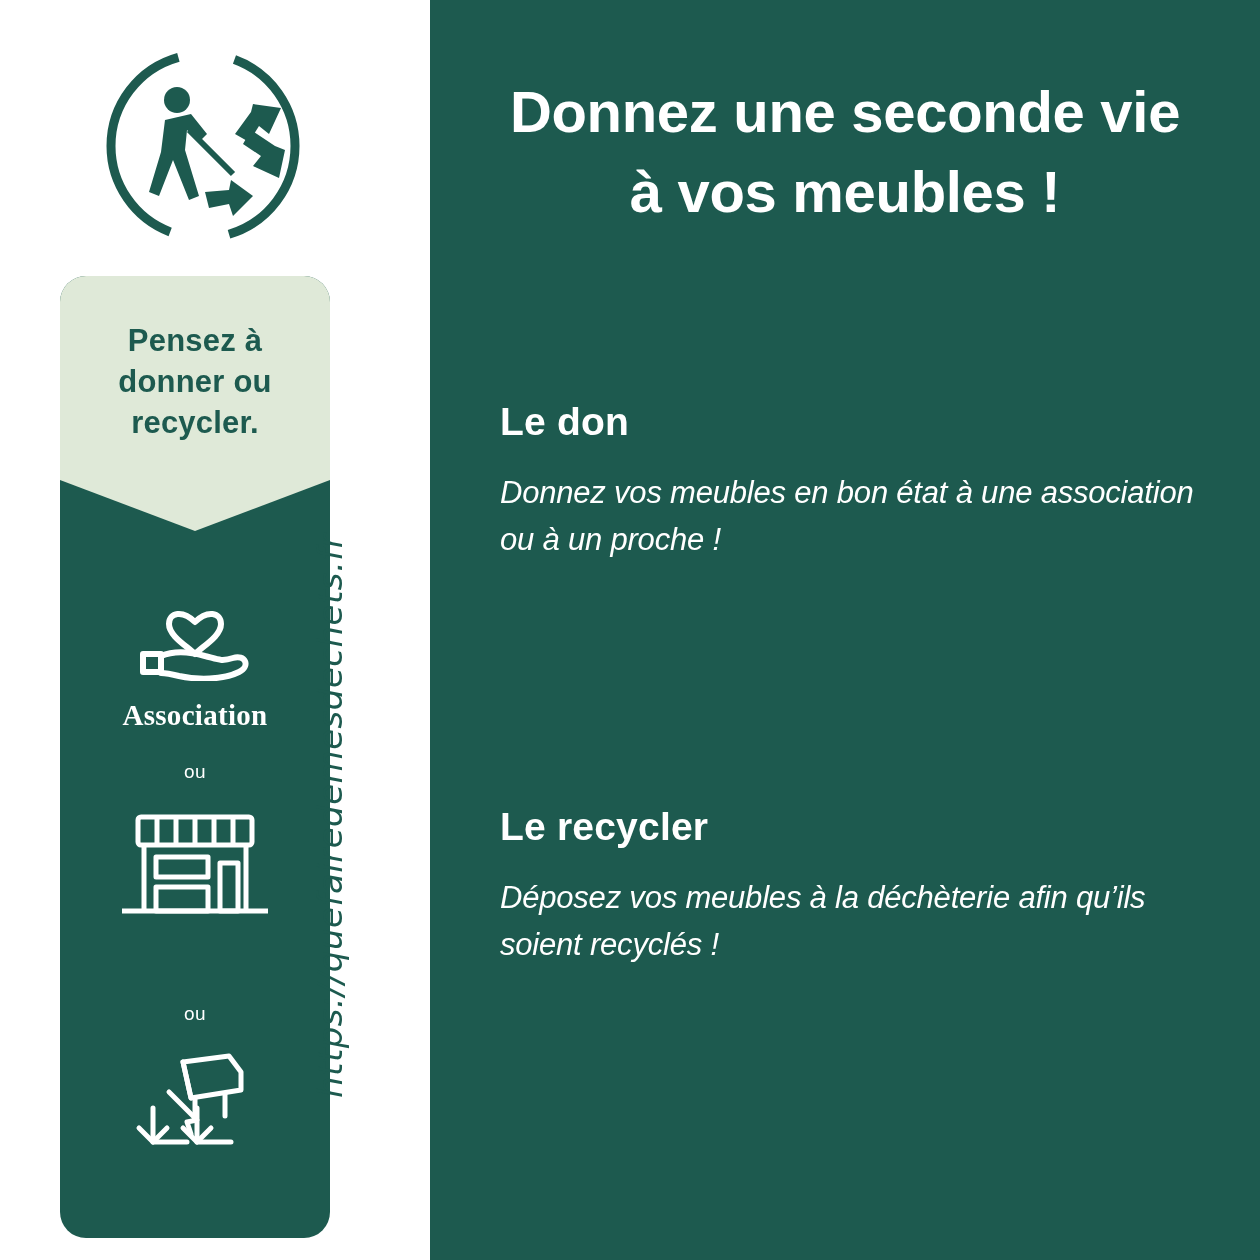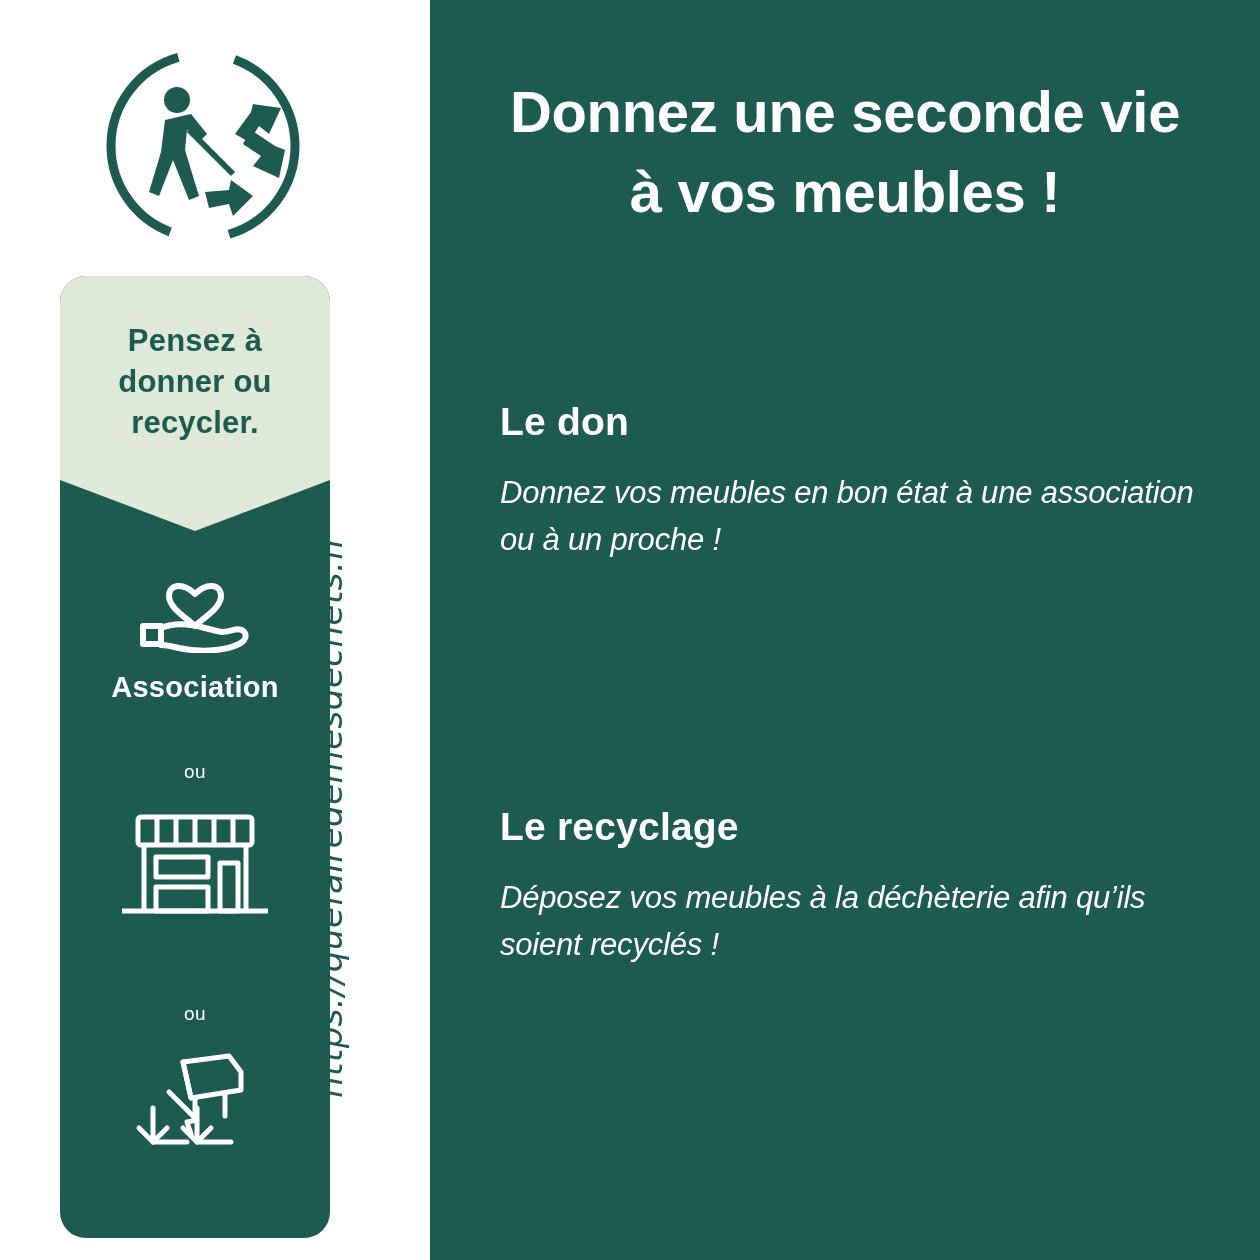--- a/index.html
+++ b/index.html
@@ -188,21 +188,21 @@
       <span>Donnez une seconde vie</span><br>
       <span>à vos meubles !</span>
     </div>
 
     <div class="section" id="section-don">
       <div class="section-title">Le don</div>
       <div class="section-body">Donnez vos meubles en bon état à une association ou à un proche !</div>
     </div>
 
     <div class="section" id="section-recyclage">
-      <div class="section-title">Le recyclage</div>
+      <div class="section-title">Le recycler</div>
       <div class="section-body">Déposez vos meubles à la déchèterie afin qu’ils soient recyclés !</div>
     </div>
   </div>
 
   <div class="left-col">
 
     <div class="logo">
       <svg width="200" height="200" viewBox="0 0 200 200" aria-hidden="true">
         <g fill="none" stroke="#1d5a4f" stroke-width="9">
           <path d="M100 8 a92 92 0 1 0 0 184 a92 92 0 1 0 0 -184" stroke-dasharray="230 60" stroke-dashoffset="-25"></path>
@@ -222,21 +222,21 @@
     <div class="dark-card">
 
       <div class="banner">
         <div class="banner-text">
           <span>Pensez à</span><br>
           <span>donner ou</span><br>
           <span>recycler.</span>
         </div>
       </div>
 
-      <div class="step" style="top:272px;">
+      <div class="step" style="top:300px;font-family:Liberation Serif, serif;">
         <span class="step-icon">
           <svg width="120" height="105" viewBox="0 0 120 105" aria-hidden="true">
             <path d="M60 46 C48 34 34 36 34 48 C34 60 52 70 60 78 C68 70 86 60 86 48 C86 36 72 34 60 46 Z" fill="none" stroke="#ffffff" stroke-width="6" stroke-linejoin="round"></path>
             <path d="M8 78 L8 96 L26 96 L26 78 Z" fill="none" stroke="#ffffff" stroke-width="6" stroke-linejoin="round"></path>
             <path d="M26 80 C40 74 56 76 70 80 C82 83 86 86 98 82 C110 78 116 90 104 96 C88 104 62 104 44 100 C36 98 30 97 26 97" fill="none" stroke="#ffffff" stroke-width="6" stroke-linejoin="round" stroke-linecap="round"></path>
           </svg>
         </span>
         <span class="step-label">Association</span>
       </div>
 

